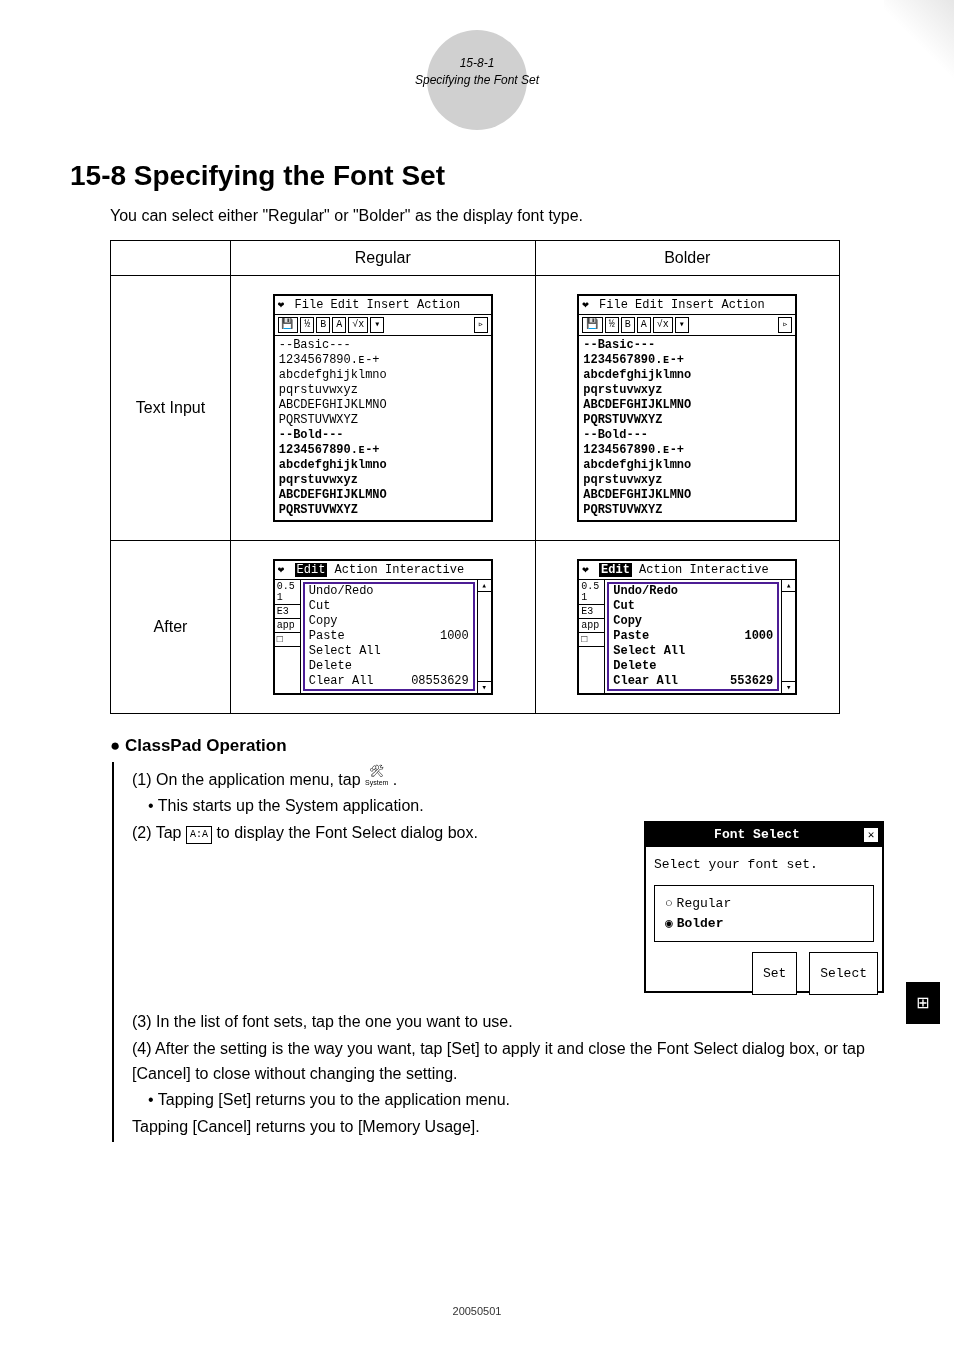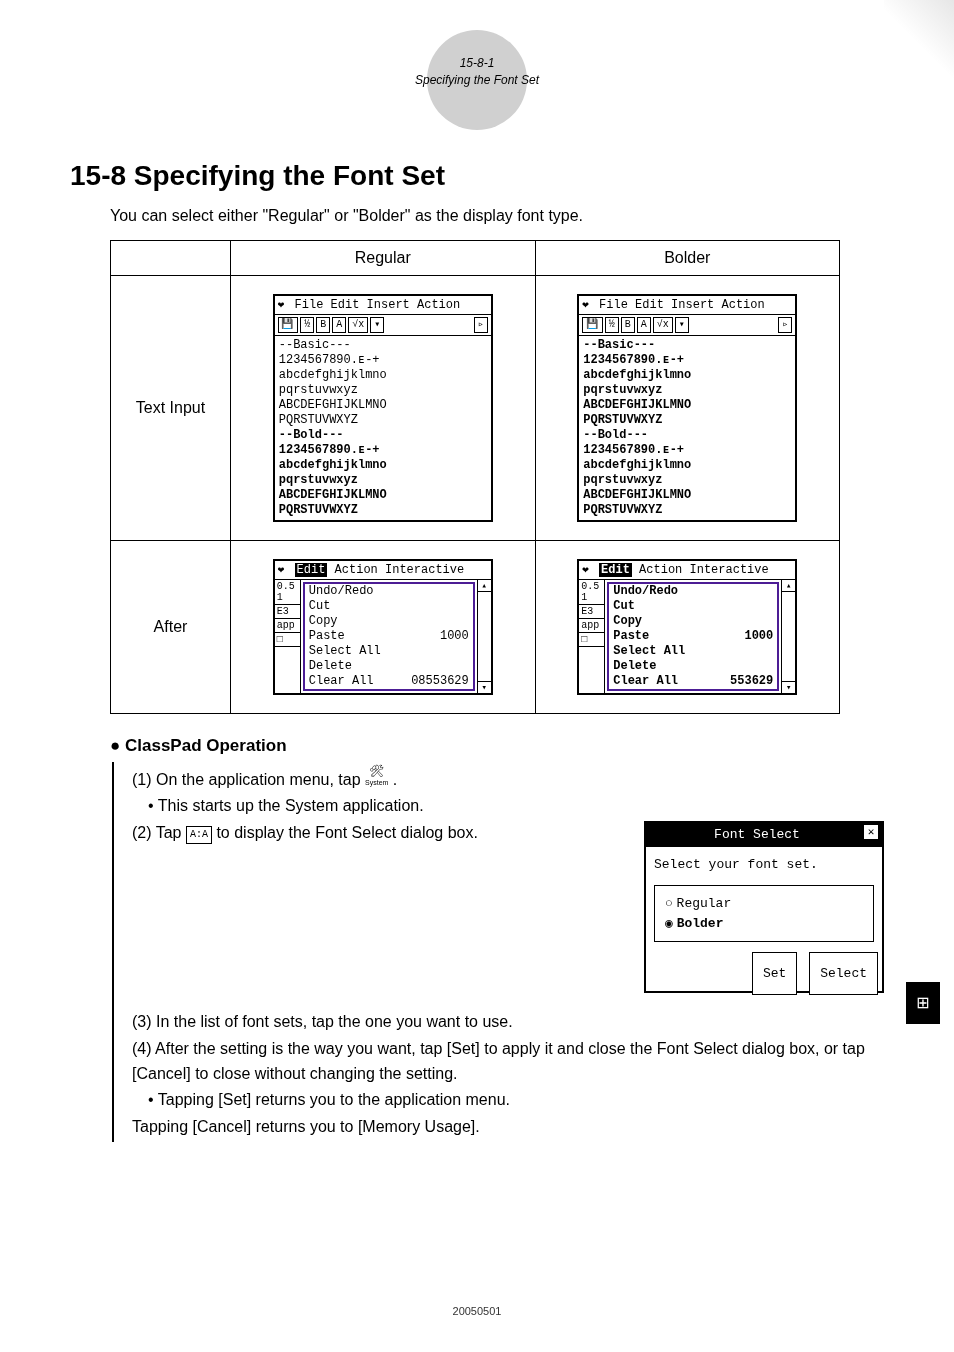--- a/index.html
+++ b/index.html
@@ -211,21 +211,22 @@
     font-family: "Courier New", monospace;
     font-size: 13px;
     background: #fff;
   }
   .dialog .dlg-title {
     background: #000;
     color: #fff;
     padding: 2px 4px;
     display: flex;
     justify-content: space-between;
-    font-weight: normal;
+    font-weight: bold;
+    align-items: center;
   }
   .dlg-title .ttl { flex: 1; text-align: center; }
   .dlg-close {
     background: #fff;
     color: #000;
     width: 14px;
     height: 14px;
     font-size: 11px;
     line-height: 13px;
     text-align: center;

